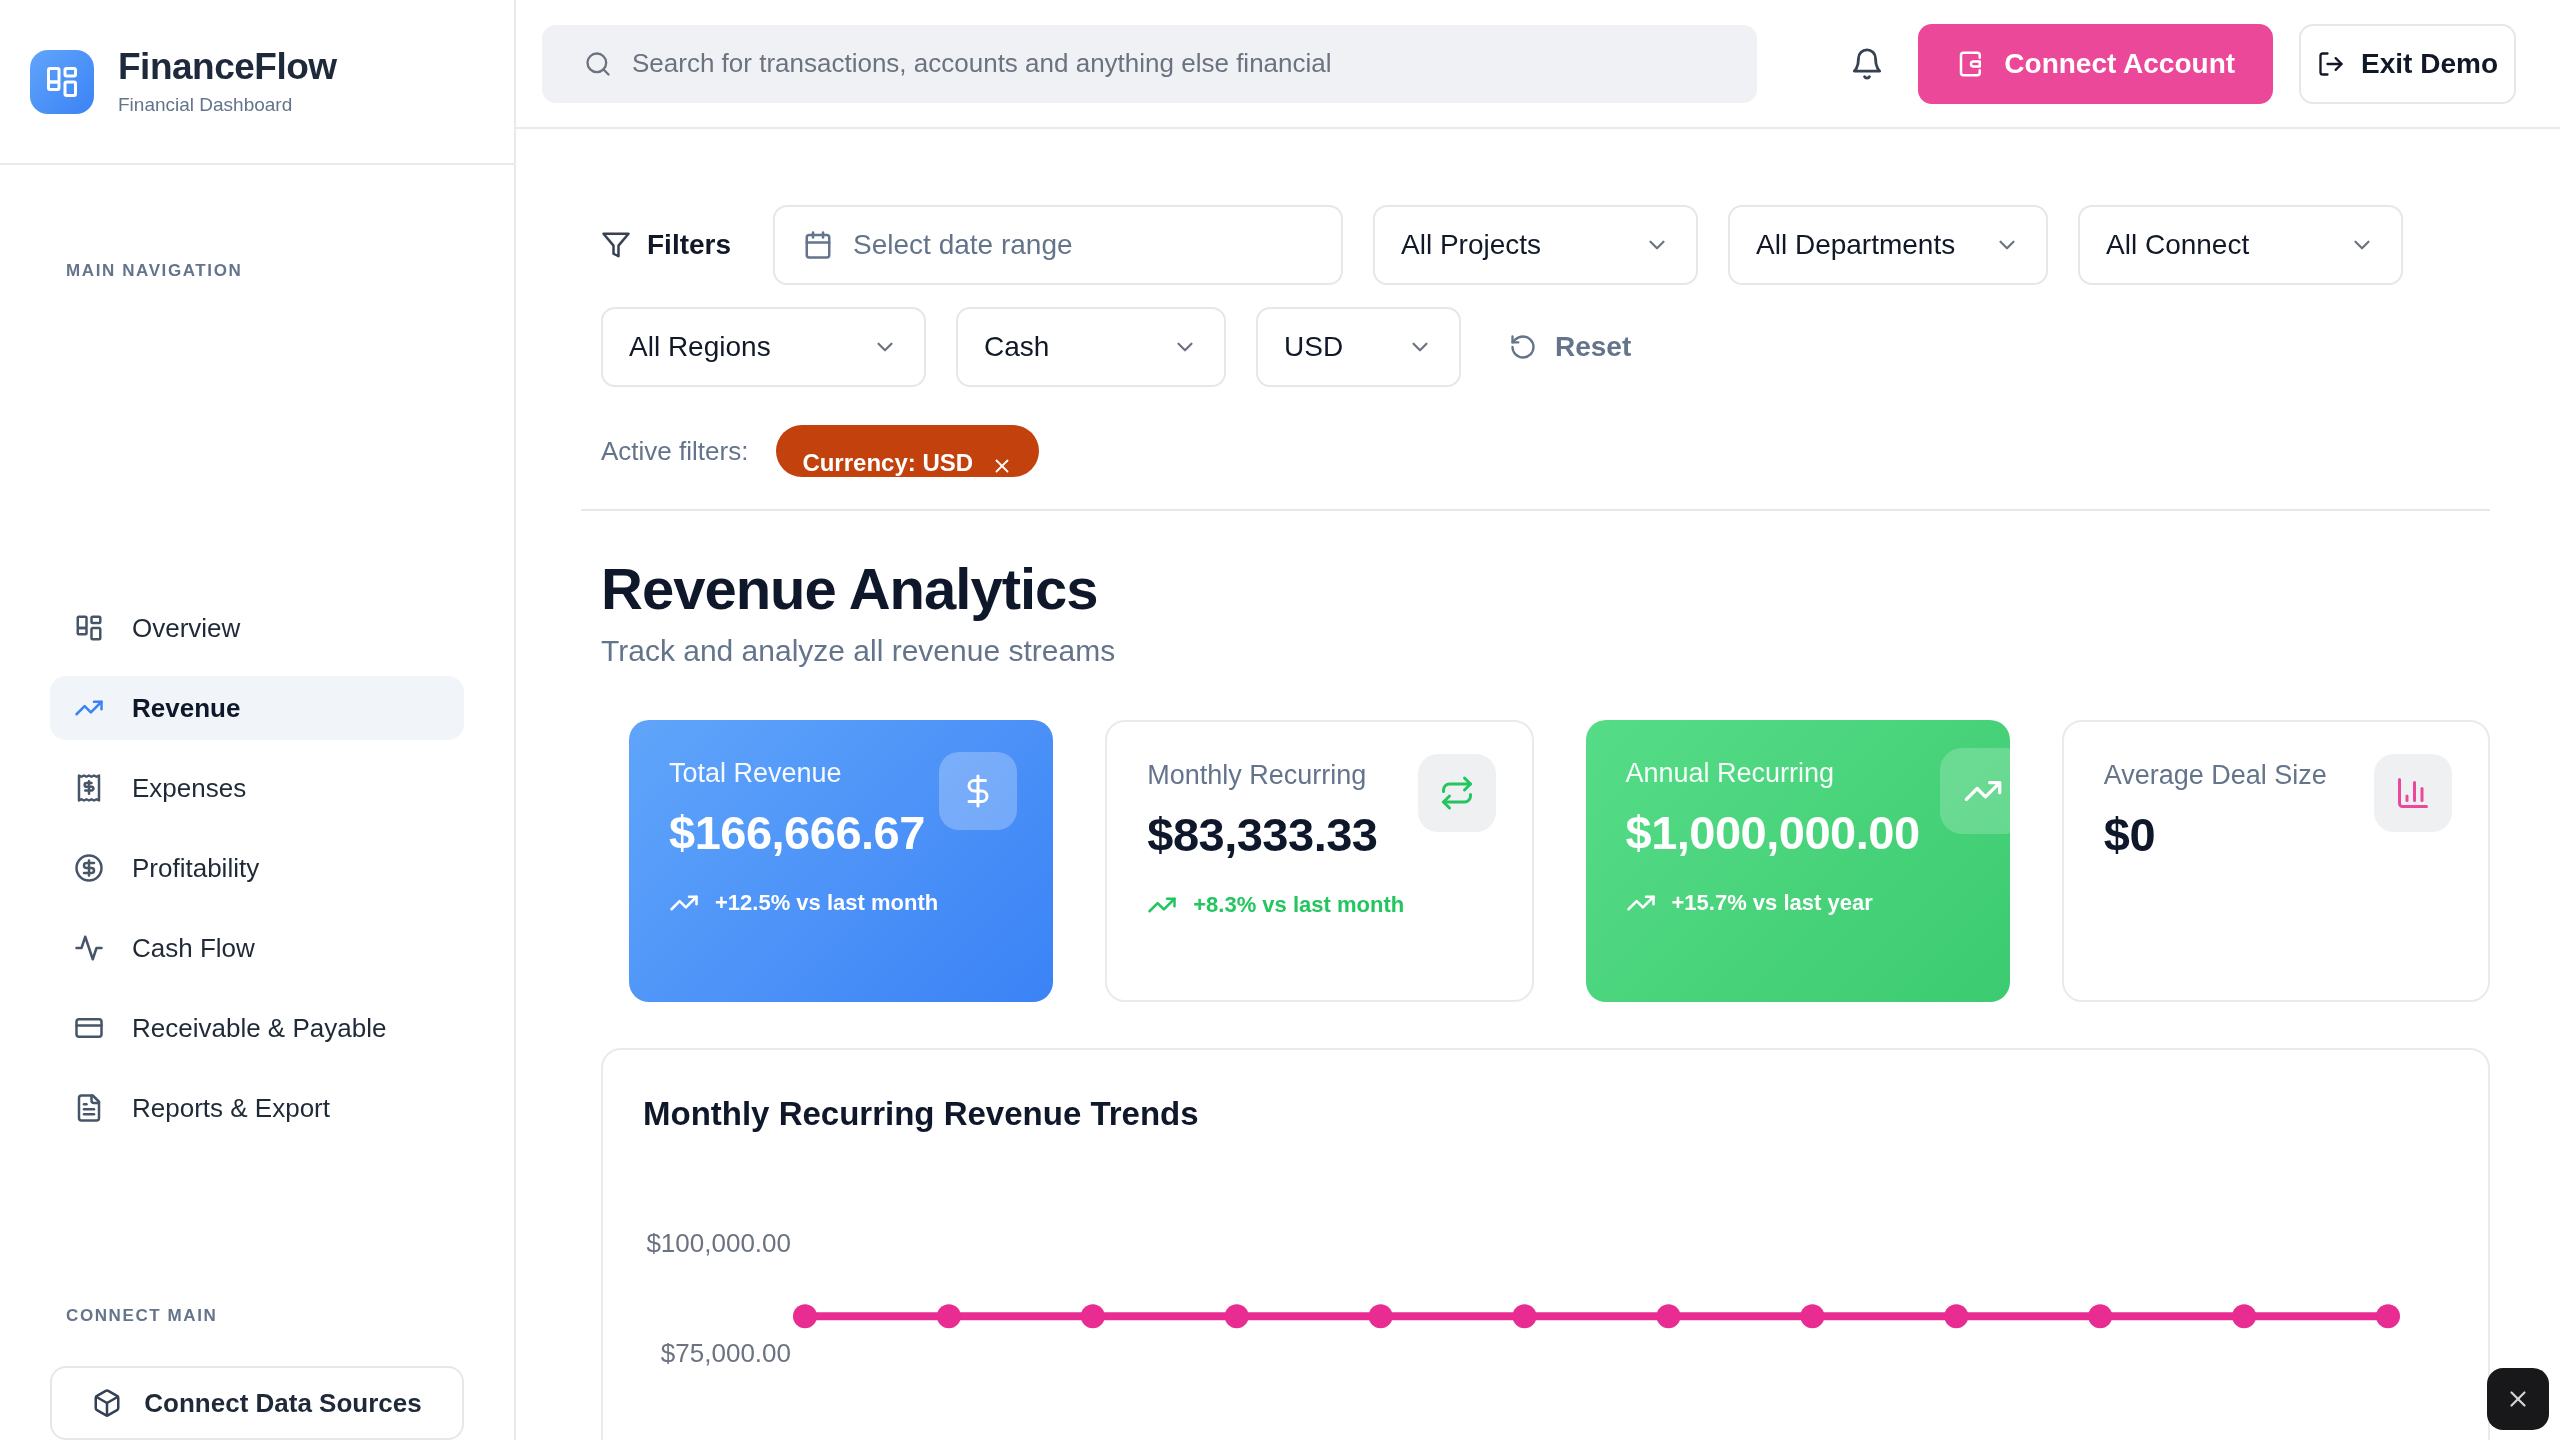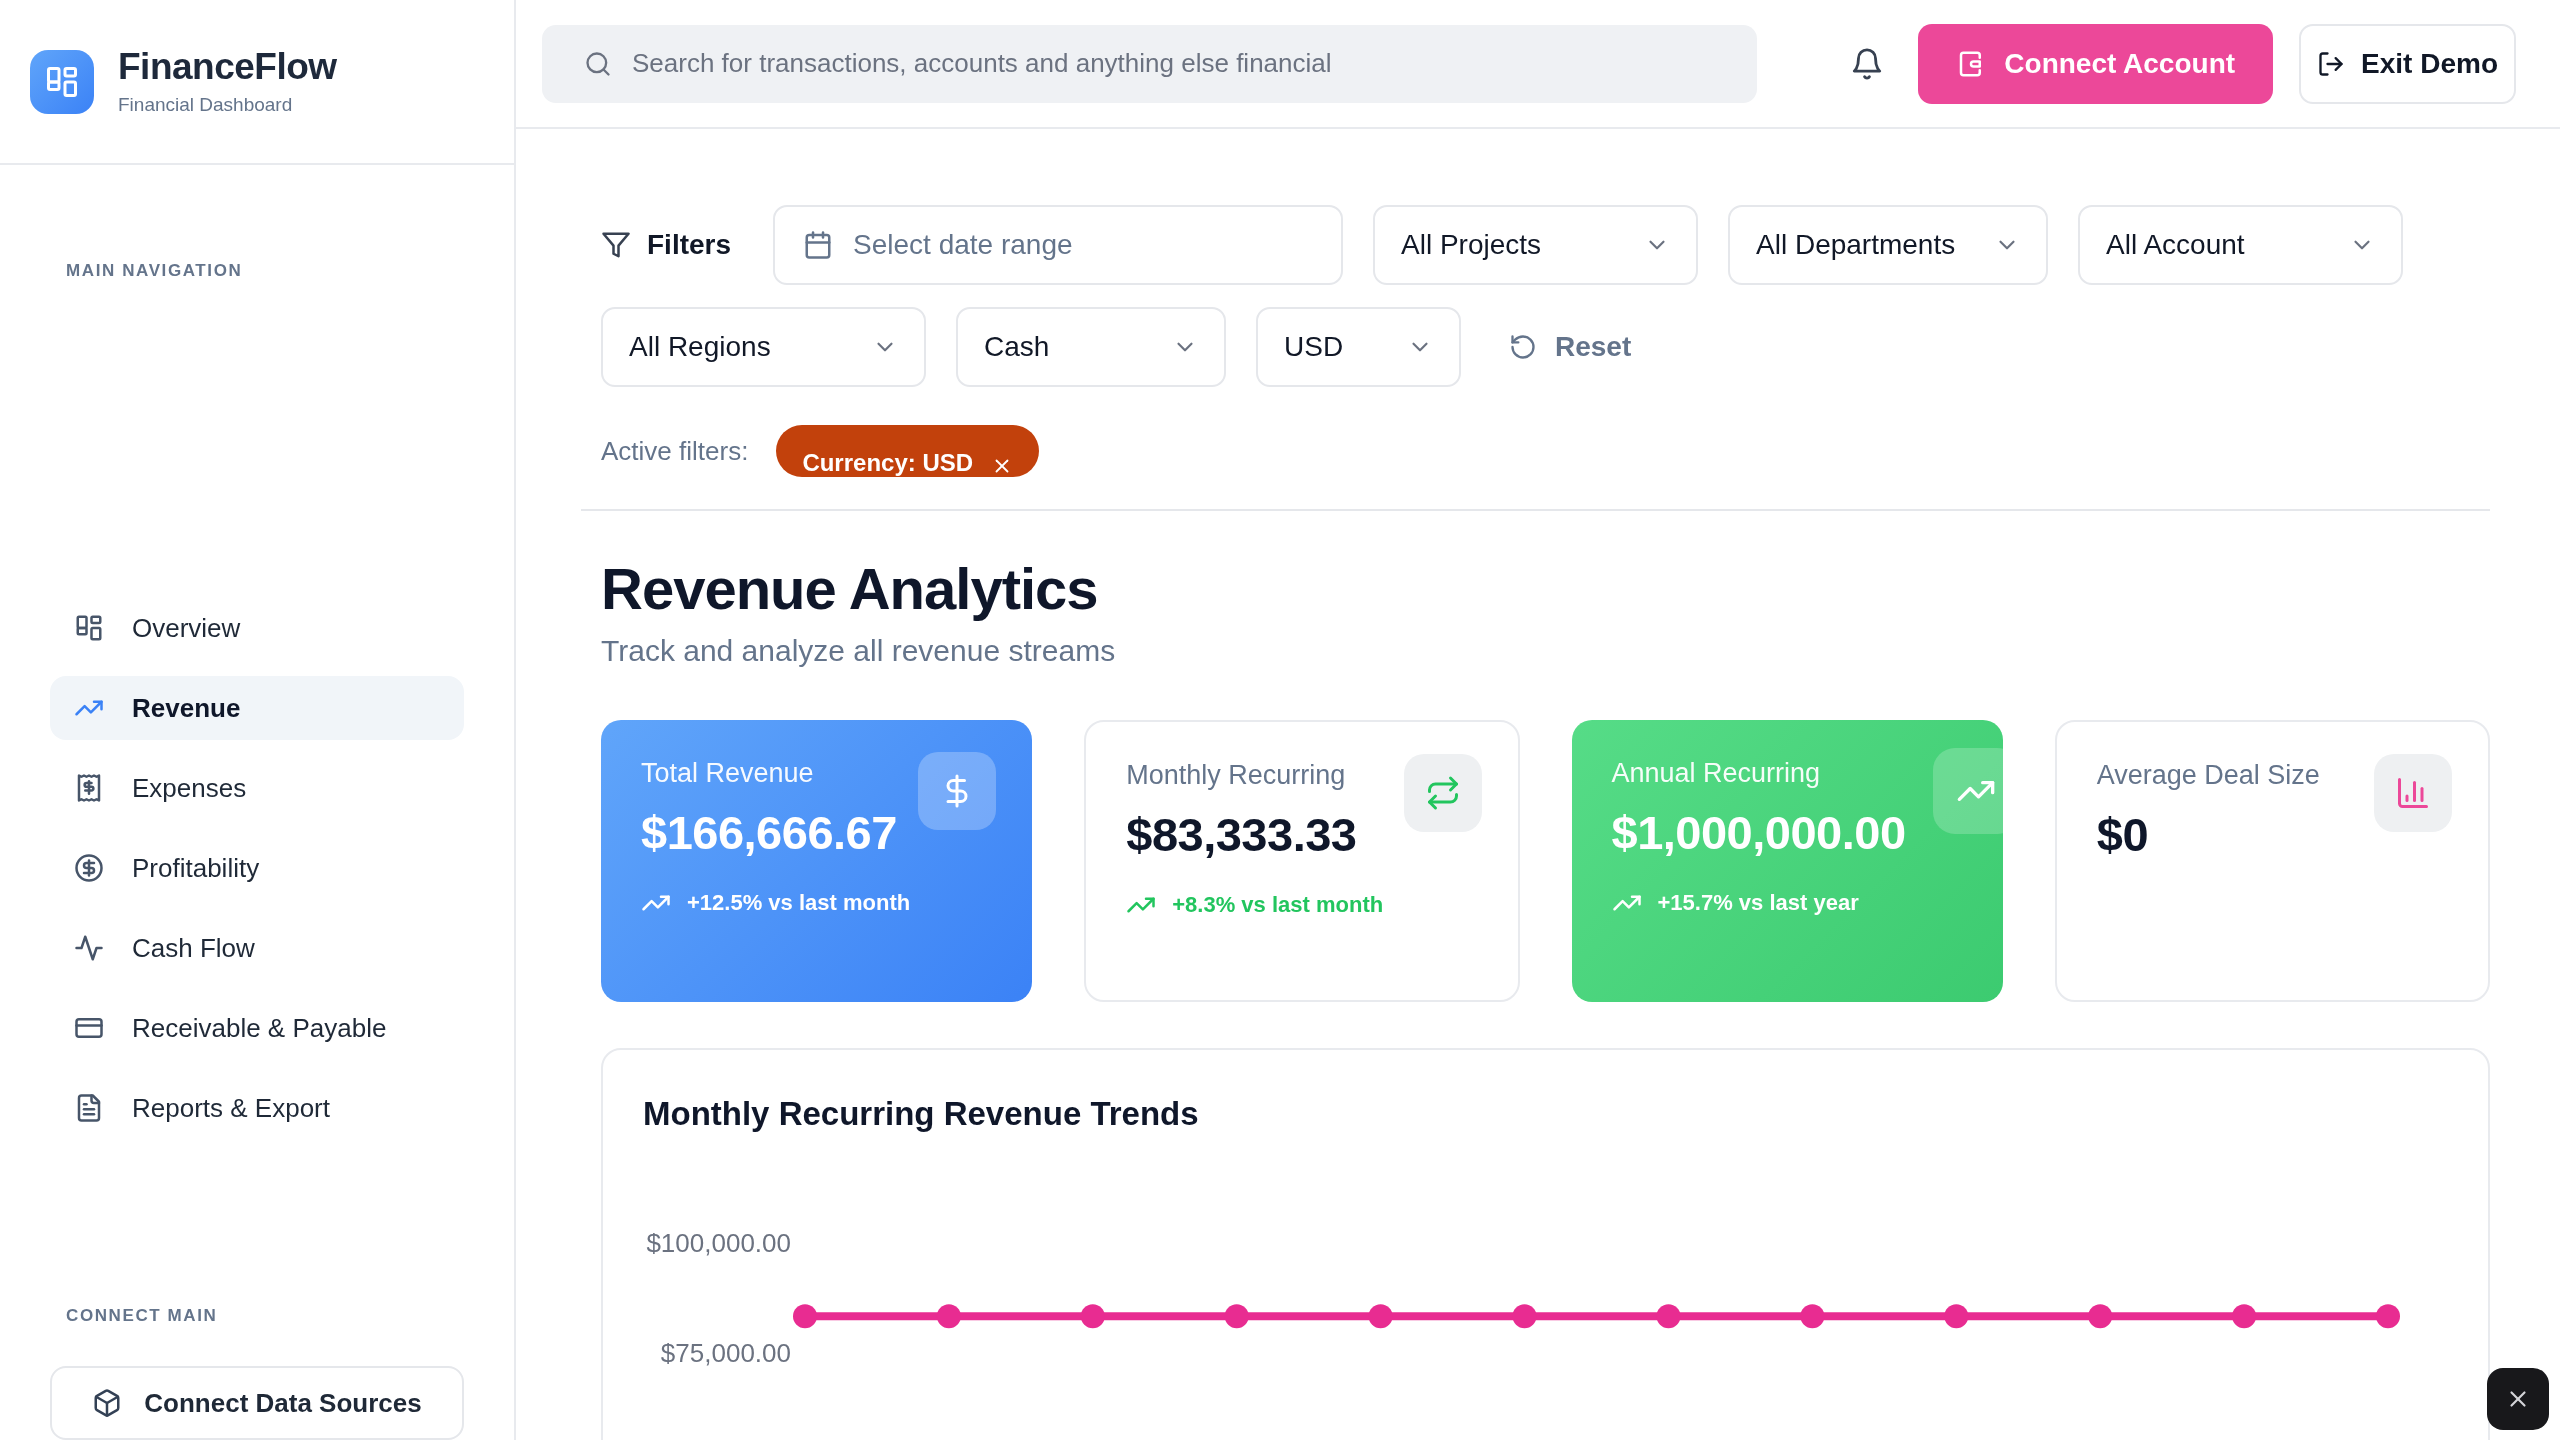--- a/index.html
+++ b/index.html
@@ -70,21 +70,21 @@
   .filter-chip { height:52px; background:#c2410c; border-radius:999px; display:flex; align-items:flex-end; gap:18px; padding:0 26px; cursor:pointer; border:none; }
   .filter-chip span { color:#fff; font-size:24px; font-weight:700; font-family:"Liberation Sans", sans-serif; }
   .filter-chip svg { width:22px; height:22px; stroke:#fff; }
 
   .divider { border:none; border-top:2px solid #E5E7EB; margin:32px 0 0 -20px; }
 
   .page-title { margin-top:44px; font-size:58px; font-weight:800; color:#0F172A; letter-spacing:-1px; }
   .page-subtitle { margin-top:12px; font-size:30px; color:#64748B; }
 
   
-  .stat-cards { display:flex; gap:52px; margin-top:52px; }
+  .stat-cards { display:flex; gap:52px; margin-top:52px;margin-left:28px; }
   .stat-card { position:relative; flex:1; height:282px; border-radius:20px; padding:38px 40px; overflow:hidden; background:#fff; }
   .stat-card.white { border:2px solid #E8EAEE; }
   .stat-card.blue { background:linear-gradient(135deg,#60A5FA,#3B82F6); }
   .stat-card.green { background:linear-gradient(135deg,#56DC87,#3CCB70); }
   .stat-label { font-size:27px; font-weight:500; color:#64748B; }
   .stat-card.blue .stat-label, .stat-card.green .stat-label { color:rgba(255,255,255,0.95); }
   .stat-value { margin-top:16px; font-size:47px; font-weight:800; color:#0F172A; letter-spacing:-0.5px; white-space:nowrap; }
   .stat-card.blue .stat-value, .stat-card.green .stat-value { color:#fff; }
   .stat-chip { position:absolute; top:32px; right:36px; width:78px; height:78px; border-radius:20px; background:#EEF0F2; display:flex; align-items:center; justify-content:center; }
   .stat-chip svg { width:36px; height:36px; }
@@ -264,21 +264,21 @@
               <path d="m6 9 6 6 6-6"></path>
             </svg>
         </div>
         <div class="select w-departments">
           <span class="val">All Departments</span>
           <svg class="ic" viewBox="0 0 24 24">
               <path d="m6 9 6 6 6-6"></path>
             </svg>
         </div>
         <div class="select w-products">
-          <span class="val">All Account</span>
+          <span class="val">All Connect</span>
           <svg class="ic" viewBox="0 0 24 24">
               <path d="m6 9 6 6 6-6"></path>
             </svg>
         </div>
       </div>
 
       <div class="filter-row second">
         <div class="select w-regions">
           <span class="val">All Regions</span>
           <svg class="ic" viewBox="0 0 24 24">

